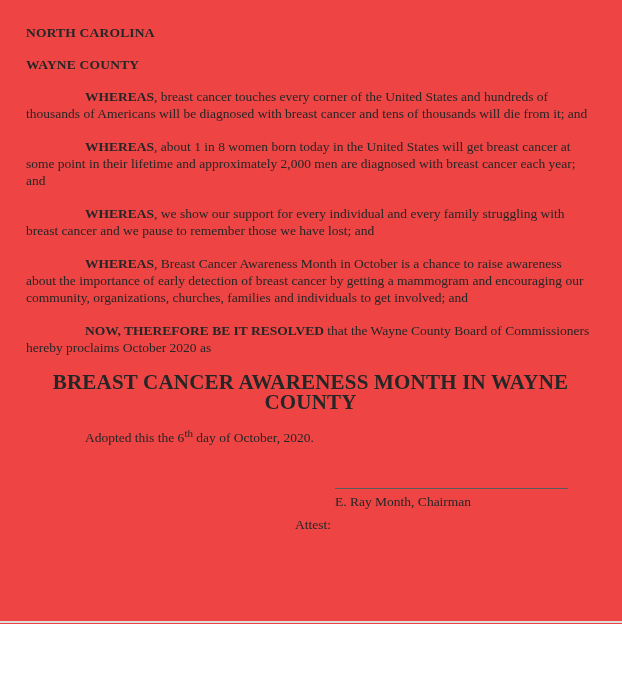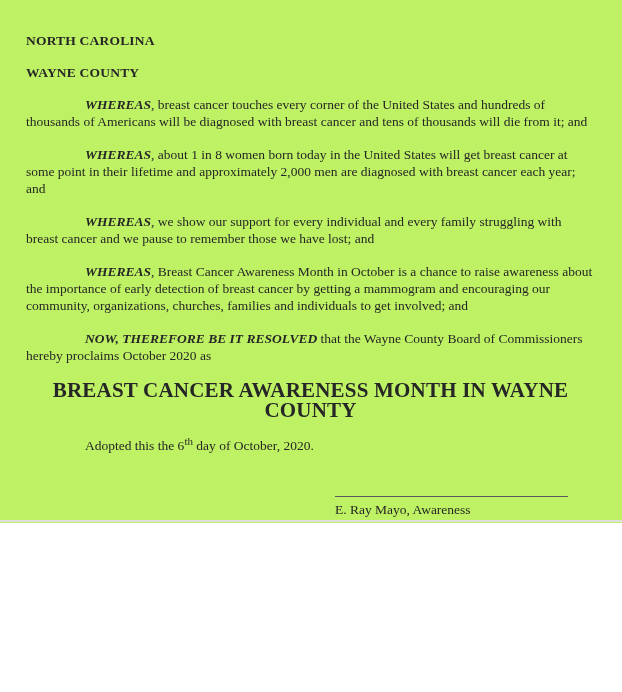--- a/index.html
+++ b/index.html
@@ -3,43 +3,42 @@
 <meta charset="utf-8">
 <style>
   html, body {
     margin: 0;
     padding: 0;
     background: #ffffff;
   }
   .page {
     position: relative;
     width: 622px;
-    height: 523px;
+    height: 624px;
     box-sizing: border-box;
-    background: #bef264;
-    padding: 32px 27px 0 26px;
+    background: #ef4444;
+    padding: 24px 27px 0 26px;
     font-family: "Liberation Serif", "DejaVu Serif", serif;
     font-size: 13.5px;
     line-height: 17px;
     color: #262626;
     overflow: hidden;
   }
   .caption {
     font-weight: bold;
     margin: 0 0 15px 0;
     letter-spacing: 0.2px;
   }
   .para {
     margin: 0 0 16px 0;
     text-indent: 59px;
     text-align: left;
   }
   .para .lead {
     font-weight: bold;
-    font-style: italic;
   }
   .para.no-indent {
     text-indent: 0;
   }
   .title {
     font-weight: bold;
     text-align: center;
     font-size: 21px;
     line-height: 20px;
     margin: 6px 0 17px 0;
@@ -96,20 +95,20 @@
 
   <p class="para"><span class="lead">NOW, THEREFORE BE IT RESOLVED</span><span> that the Wayne County Board of Commissioners hereby proclaims October 2020 as</span></p>
 
   <p class="title">BREAST CANCER AWARENESS MONTH IN WAYNE COUNTY</p>
 
 
   <p class="para"><span>Adopted this the 6</span><sup class="ordinal">th</sup><span> day of October, 2020.</span></p>
 
   <div class="signature-block">
     <div class="signature-rule"></div>
-    <p>E. Ray Mayo, Awareness</p>
+    <p>E. Ray Month, Chairman</p>
   </div>
 
   <p class="attest">Attest:</p>
 
   <div class="page-bottom-edge"></div>
 
 </div>
 
 </body></html>

